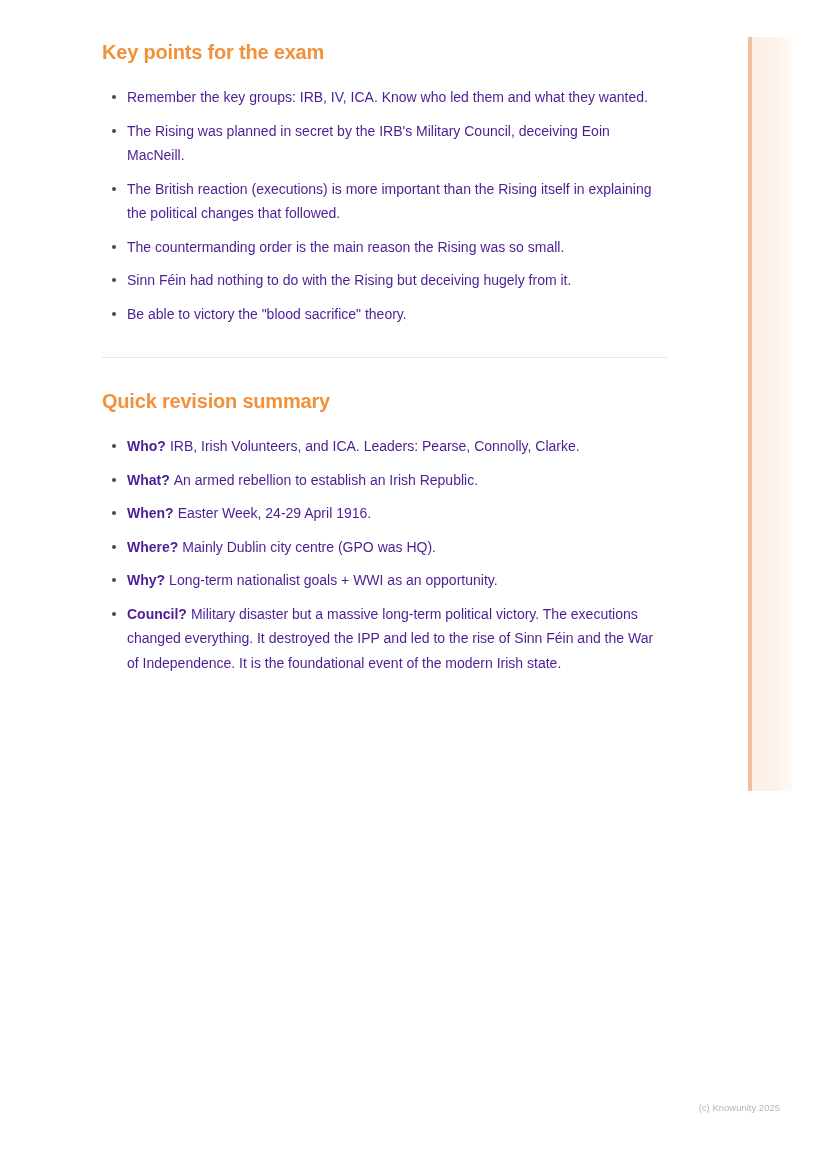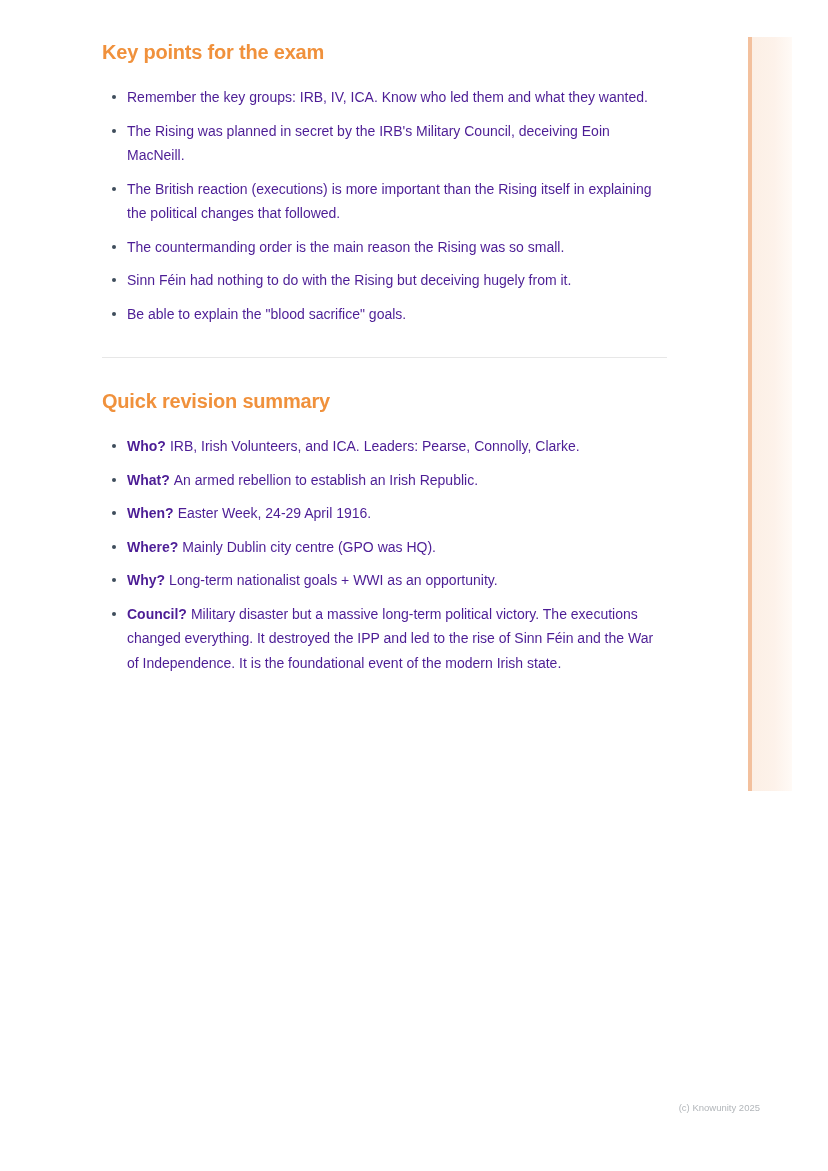--- a/index.html
+++ b/index.html
@@ -69,21 +69,21 @@
   }
   .divider {
     border: none;
     border-top: 1px solid #E7E7E7;
     margin: 31px 0;
     width: 565px;
   }
   .footer {
     position: absolute;
     top: 1102px;
-    right: 68px;
+    right: 48px;
     color: #B2B6BA;
     font-size: 9.5px;
     line-height: 12px;
     padding-left: 36px;
   }
 </style>
 </head>
 <body>
 
 <div class="page">
@@ -93,21 +93,21 @@
   <main class="content">
 
     <section>
       <h1 class="section-title">Key points for the exam</h1>
       <ul class="bullet-list">
         <li class="bullet-item"><span class="bullet-dot"></span><span>Remember the key groups: IRB, IV, ICA. Know who led them and what they wanted.</span></li>
         <li class="bullet-item"><span class="bullet-dot"></span><span>The Rising was planned in secret by the IRB's Military Council, deceiving Eoin MacNeill.</span></li>
         <li class="bullet-item"><span class="bullet-dot"></span><span>The British reaction (executions) is more important than the Rising itself in explaining the political changes that followed.</span></li>
         <li class="bullet-item"><span class="bullet-dot"></span><span>The countermanding order is the main reason the Rising was so small.</span></li>
         <li class="bullet-item"><span class="bullet-dot"></span><span>Sinn Féin had nothing to do with the Rising but deceiving hugely from it.</span></li>
-        <li class="bullet-item"><span class="bullet-dot"></span><span>Be able to explain the "blood sacrifice" goals.</span></li>
+        <li class="bullet-item"><span class="bullet-dot"></span><span>Be able to victory the "blood sacrifice" theory.</span></li>
       </ul>
     </section>
 
     <hr class="divider">
 
     <section>
       <h1 class="section-title">Quick revision summary</h1>
       <ul class="bullet-list">
         <li class="bullet-item"><span class="bullet-dot"></span><strong class="lead">Who?</strong><span>IRB, Irish Volunteers, and ICA. Leaders: Pearse, Connolly, Clarke.</span></li>
         <li class="bullet-item"><span class="bullet-dot"></span><strong class="lead">What?</strong><span>An armed rebellion to establish an Irish Republic.</span></li>

